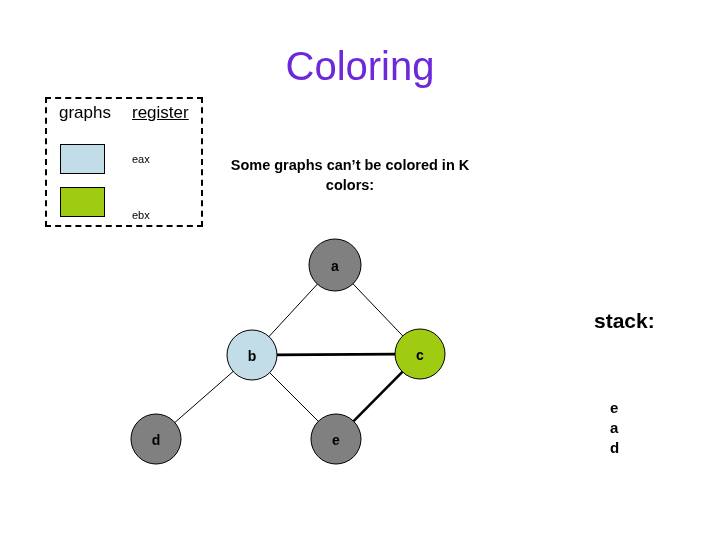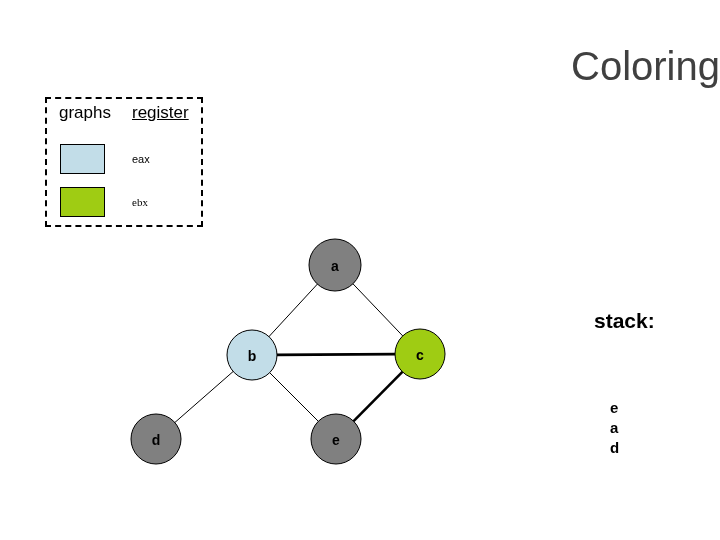--- a/index.html
+++ b/index.html
@@ -23,26 +23,26 @@
     height: 540px;
     background: #ffffff;
   }
 
   
   .title {
     position: absolute;
     left: 0;
     top: 42px;
     width: 720px;
-    text-align: right;
+    text-align: center;
     font-size: 40px;
     line-height: 48px;
     font-weight: normal;
     letter-spacing: 0px;
-    color: #404040;
+    color: #6d28d9;
   }
 
   
   .legend-box {
     position: absolute;
     left: 45px;
     top: 97px;
     width: 158px;
     height: 130px;
     border: 2px dashed #000000;
@@ -70,21 +70,21 @@
   .swatch-1 { top: 88px; }
 
   .reg-label {
     position: absolute;
     left: 85px;
     font-size: 11px;
     line-height: 20px;
     white-space: nowrap;
   }
   .reg-label-0 { top: 50px; }
-  .reg-label-1 { top: 93px; font-family: Liberation Serif, serif; }
+  .reg-label-1 { top: 106px; }
 
   
   .caption {
     position: absolute;
     left: 215px;
     top: 155px;
     width: 270px;
     text-align: center;
     font-size: 14.5px;
     line-height: 20px;
@@ -143,20 +143,21 @@
     <div class="legend-head legend-head-color">graphs</div>
     <div class="legend-head legend-head-register">register</div>
 
     <div class="swatch swatch-0" style="background: rgb(194, 221, 232);"></div>
     <div class="reg-label reg-label-0">eax</div>
 
     <div class="swatch swatch-1" style="background: rgb(159, 204, 19);"></div>
     <div class="reg-label reg-label-1">ebx</div>
   </div>
 
+  <div class="caption">Some graphs can’t be colored in K colors:</div>
 
   <svg class="graph" id="graph-svg" width="720" height="540" viewBox="0 0 720 540">
     <g id="edge-layer">
         <line x1="318.05148034880915" y1="283.37791287478524" x2="268.2705788651432" y2="337.35720364020614" stroke="#000000" stroke-width="1"></line>
         <line x1="352.266724439723" y1="283.0792761780629" x2="403.4239445378659" y2="336.64389486905964" stroke="#000000" stroke-width="1"></line>
         <line x1="275.99957484122973" y1="354.8571453878498" x2="396.00042515877027" y2="354.1428546121502" stroke="#000000" stroke-width="2.6"></line>
         <line x1="233.93815932703492" y1="370.8041105888444" x2="174.06184067296508" y2="423.1958894111556" stroke="#000000" stroke-width="1"></line>
         <line x1="268.97056274847716" y1="371.97056274847716" x2="319.02943725152284" y2="422.02943725152284" stroke="#000000" stroke-width="1"></line>
         <line x1="403.1301501101625" y1="371.0706814361451" x2="352.8698498898375" y2="421.9293185638549" stroke="#000000" stroke-width="2.6"></line>
       </g>

